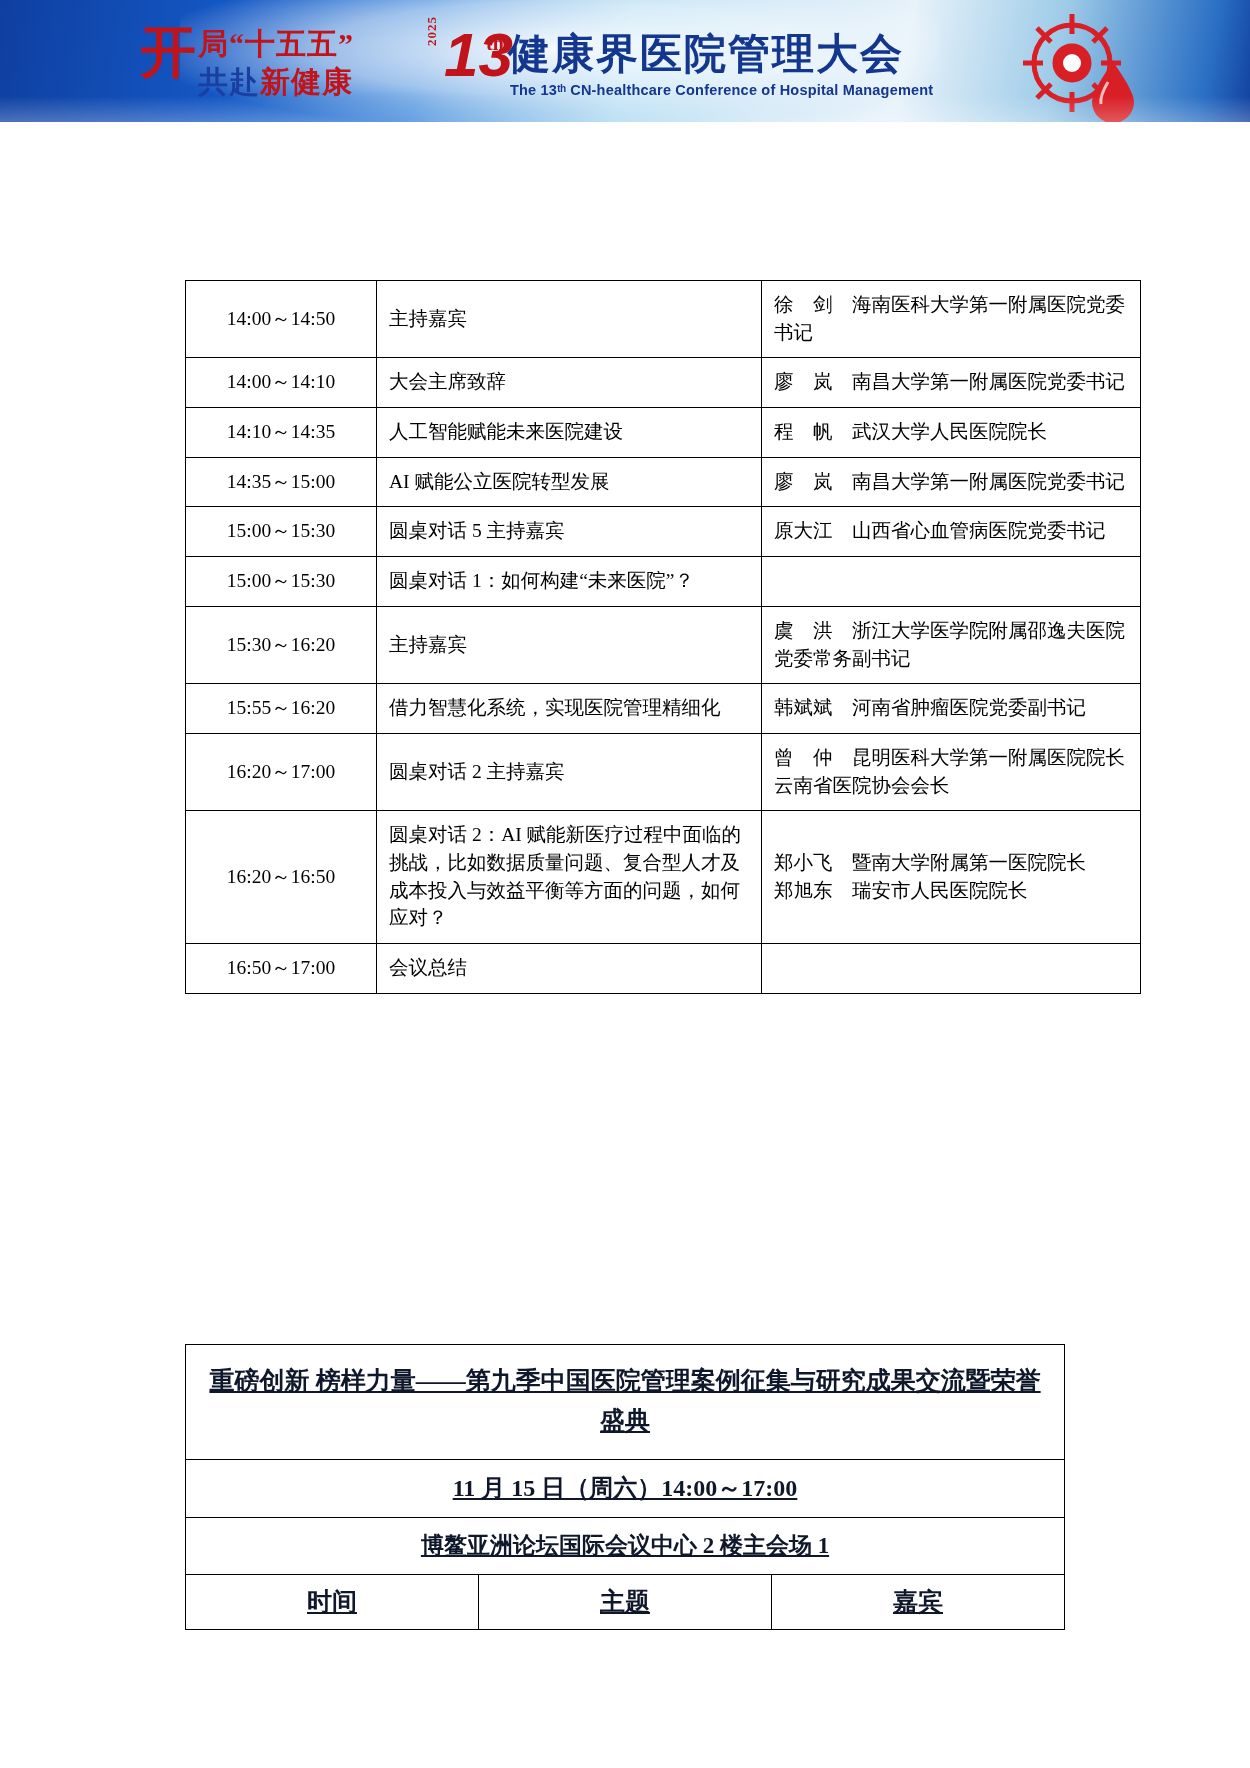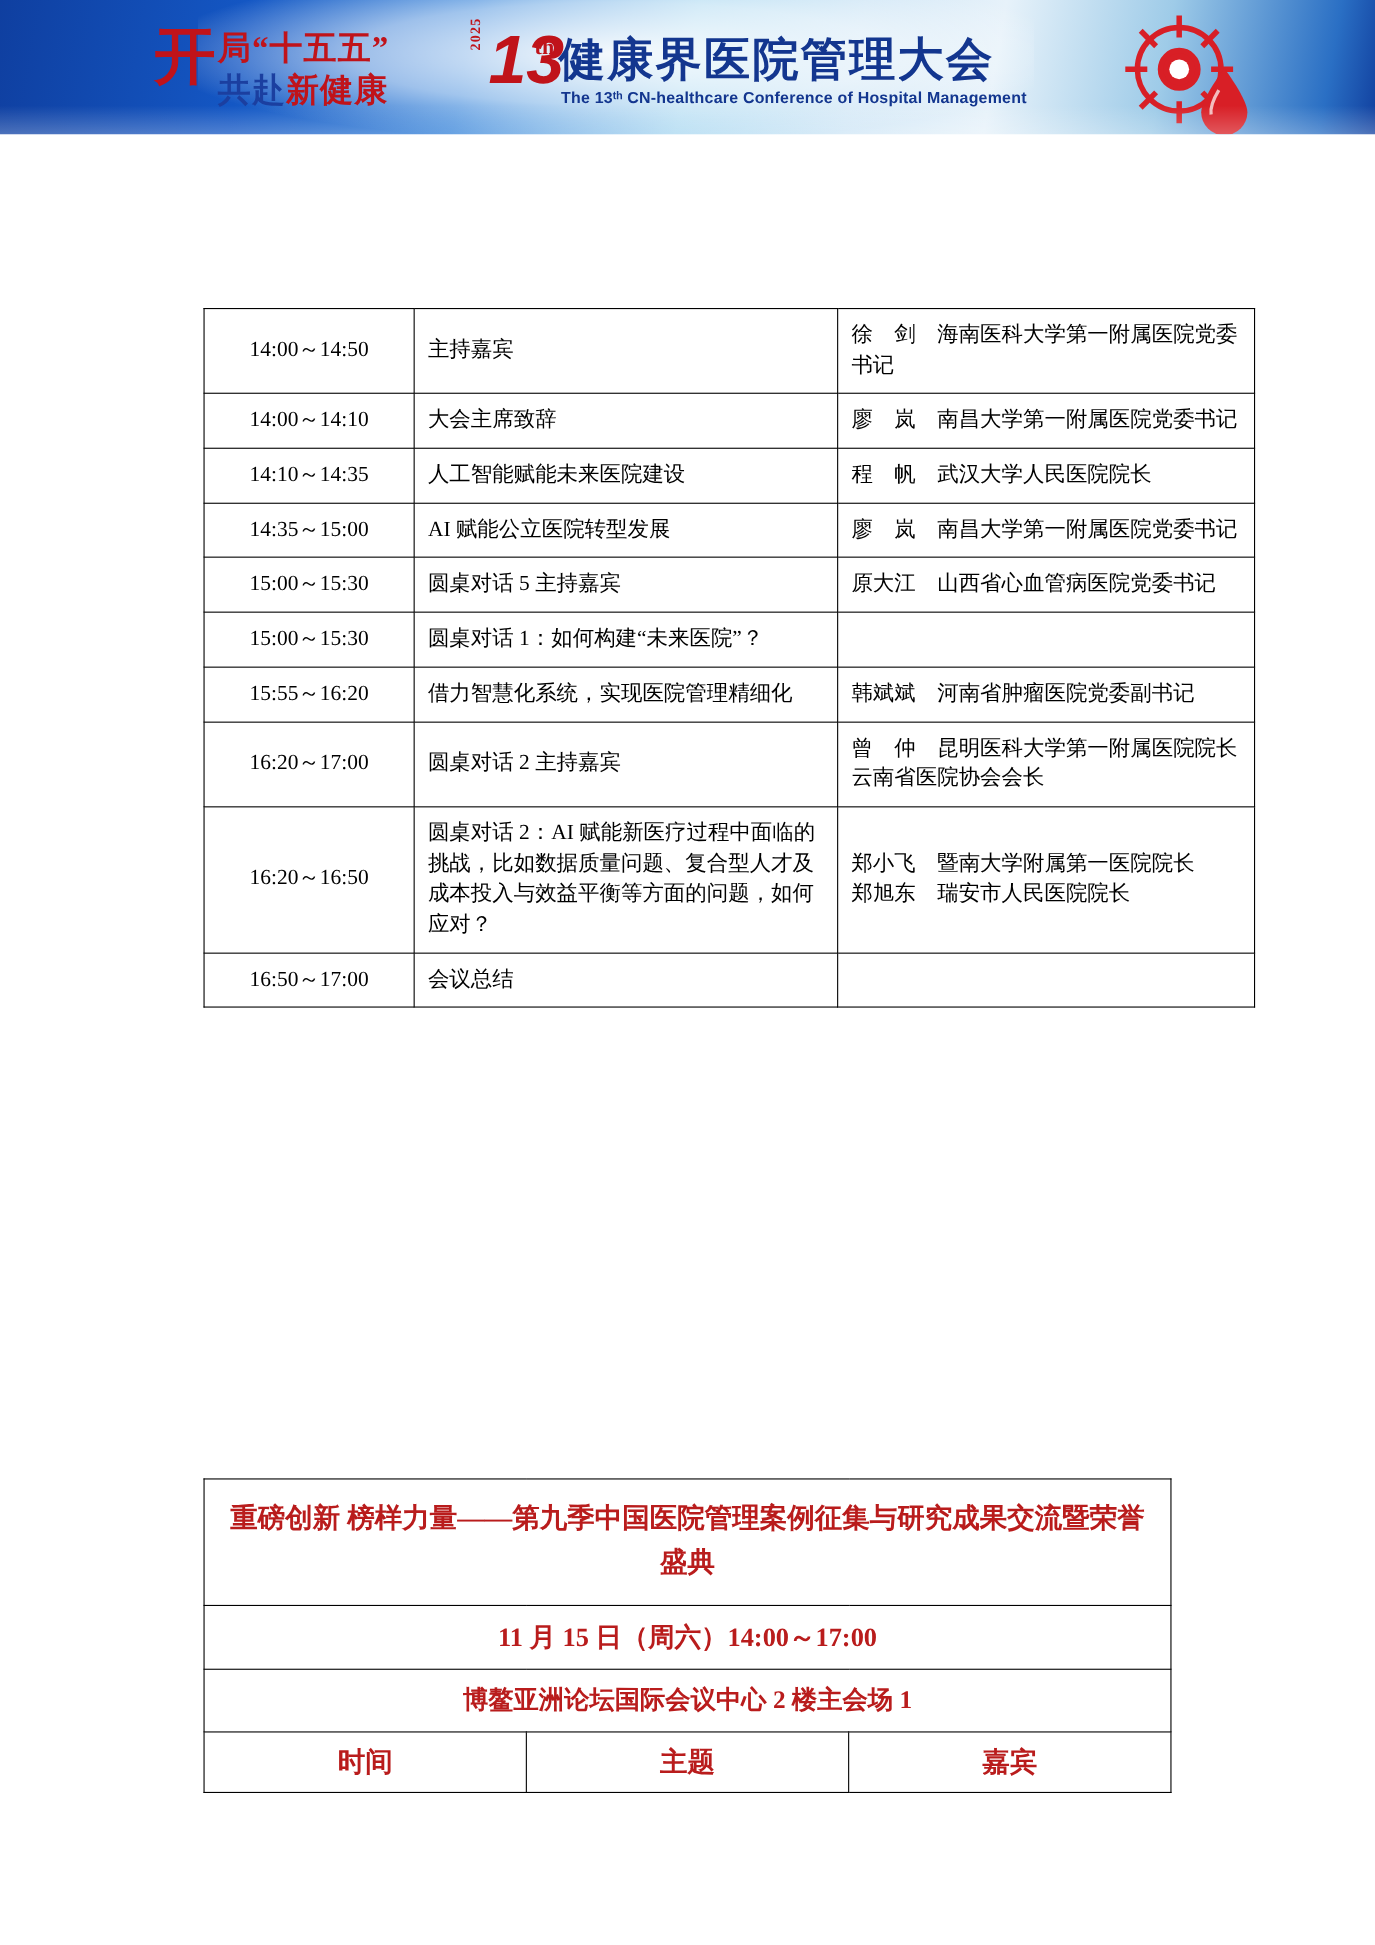--- a/index.html
+++ b/index.html
@@ -203,22 +203,23 @@
     width: 880px;
   }
   table.sess {
     width: 880px;
     border-collapse: collapse;
     table-layout: fixed;
     font-family: "Liberation Serif", serif;
   }
   table.sess td {
     border: 1.2px solid #000;
-    color: #b91c1c;
+    color: #0f172a;
     vertical-align: middle;
+    text-decoration: underline;
   }
   td.sess-title {
     padding: 16px 18px 18px 18px;
     font-size: 25px;
     font-weight: bold;
     line-height: 1.6;
     text-align: center;
   }
   td.sess-date {
     padding: 12px 10px 13px 10px;
@@ -314,20 +315,25 @@
           <td class="col-time">15:00～15:30</td>
           <td class="col-topic">圆桌对话 5 主持嘉宾</td>
           <td class="col-guest just">原大江　山西省心血管病医院党委书记</td>
         </tr>
         <tr>
           <td class="col-time">15:00～15:30</td>
           <td class="col-topic just">圆桌对话 1：如何构建“未来医院”？</td>
           <td class="col-guest"></td>
         </tr>
         <tr>
+          <td class="col-time">15:30～16:20</td>
+          <td class="col-topic">主持嘉宾</td>
+          <td class="col-guest just">虞　洪　浙江大学医学院附属邵逸夫医院党委常务副书记</td>
+        </tr>
+        <tr>
           <td class="col-time">15:55～16:20</td>
           <td class="col-topic just">借力智慧化系统，实现医院管理精细化</td>
           <td class="col-guest just">韩斌斌　河南省肿瘤医院党委副书记</td>
         </tr>
         <tr>
           <td class="col-time">16:20～17:00</td>
           <td class="col-topic">圆桌对话 2 主持嘉宾</td>
           <td class="col-guest just">曾　仲　昆明医科大学第一附属医院院长　云南省医院协会会长</td>
         </tr>
         <tr>

